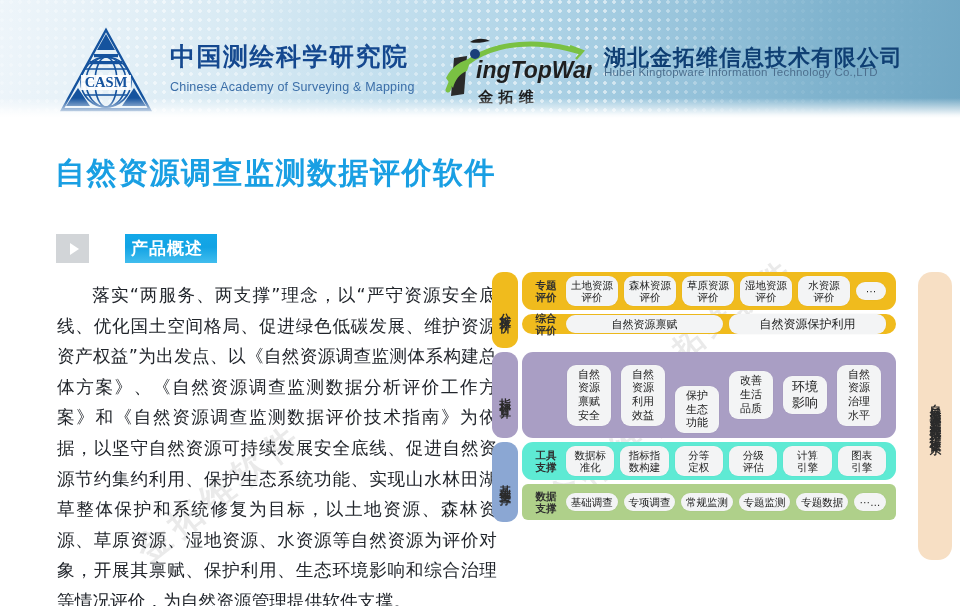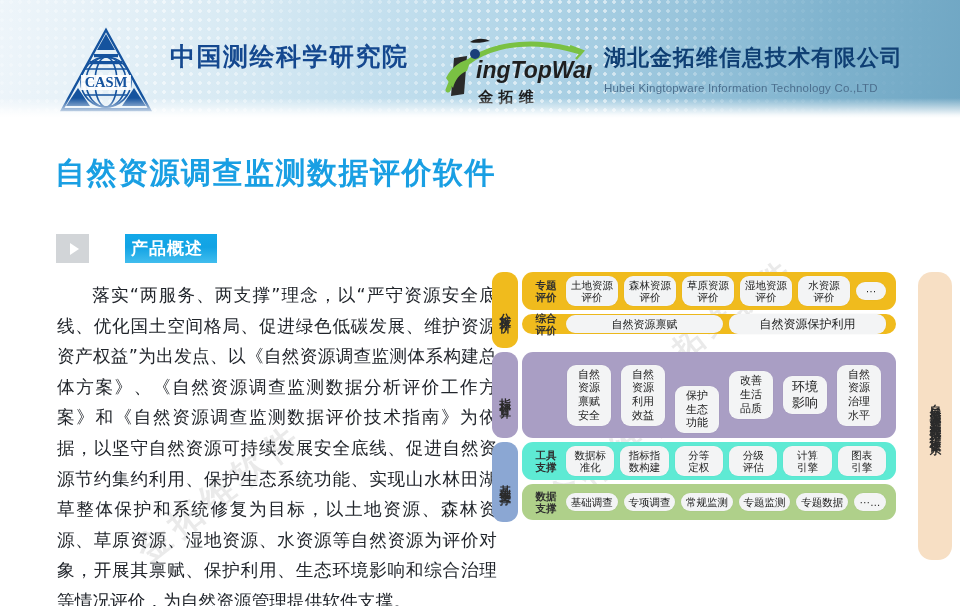--- a/index.html
+++ b/index.html
@@ -44,21 +44,21 @@
   .org-en {
     position:absolute; left:170px; top:80px;
     font-size:12.5px; color:#3b6ea8; letter-spacing:0.2px; white-space:nowrap;
   }
   .org2-cn {
     position:absolute; left:604px; top:43px;
     font-size:22px; font-weight:bold; color:#0f3f73;
     letter-spacing:1px; white-space:nowrap;
   }
   .org2-en {
-    position:absolute; left:604px; top:82px;
+    position:absolute; left:604px; top:66px;
     font-size:11.5px; color:#4c6f8e; letter-spacing:0.2px; white-space:nowrap;
   }
 
   
   .page-title {
     position:absolute; left:55px; top:153px;
     font-size:30px; font-weight:bold; color:#199fe3;
     letter-spacing:1.5px; white-space:nowrap;
   }
 
@@ -170,20 +170,21 @@
         <ellipse cx="48" cy="56" rx="20" ry="25"></ellipse>
         <line x1="23" y1="56" x2="73" y2="56"></line>
         <path d="M27 43 H69"></path>
         <path d="M27 69 H69"></path>
       </g>
       <rect x="23" y="49" width="50" height="15" fill="#ffffff" opacity="0.92"></rect>
       <text x="48" y="61" font-family="Liberation Serif, serif" font-size="14.5" font-weight="bold" fill="#15539e" text-anchor="middle">CASM</text>
     </svg>
 
     <div class="org-cn">中国测绘科学研究院</div>
+    <div class="org-en">Chinese Academy of Surveying &amp; Mapping</div>
 
     <svg class="ktw-logo" viewBox="0 0 152 78">
       <path d="M8 58 C22 14, 86 2, 140 20" stroke="#7ac143" stroke-width="5" fill="none" stroke-linecap="round"></path>
       <path d="M130 14 L143 19 L136 27" stroke="#7ac143" stroke-width="2.4" fill="none"></path>
       <path d="M14 26 L27 24 L24 62 L11 64 Z" fill="#2a2a2a"></path>
       <path d="M6 46 C12 34, 22 28, 31 27 L27 39 C20 41, 15 48, 13 56 Z" fill="#7ac143"></path>
       <circle cx="35" cy="22" r="5" fill="#1b3f7a"></circle>
       <path d="M30 10 C36 6, 44 6, 50 9 C44 10, 36 12, 30 10 Z" fill="#1f1f1f"></path>
       <text x="36" y="46" font-family="Liberation Sans, sans-serif" font-size="23" font-style="italic" font-weight="bold" fill="#1f1f1f">ingTopWare</text>
       <text x="66" y="70" font-family="DejaVu Sans, sans-serif" font-size="15" font-weight="bold" fill="#1f1f1f" text-anchor="middle">金 拓 维</text>
@@ -277,21 +278,21 @@
 数构建</div>
           <div class="pill">分等
 定权</div>
           <div class="pill">分级
 评估</div>
           <div class="pill">计算
 引擎</div>
           <div class="pill">图表
 引擎</div>
         </div>
-        <div class="band band-green" style="height:36px;">
+        <div class="band band-green" style="height:36px;border-radius:6px;">
           <div class="band-lbl">数据
 支撑</div>
           <div class="pill">基础调查</div>
           <div class="pill">专项调查</div>
           <div class="pill">常规监测</div>
           <div class="pill">专题监测</div>
           <div class="pill">专题数据</div>
           <div class="pill" style="flex:0 0 32px;">···…</div>
         </div>
       </div>

